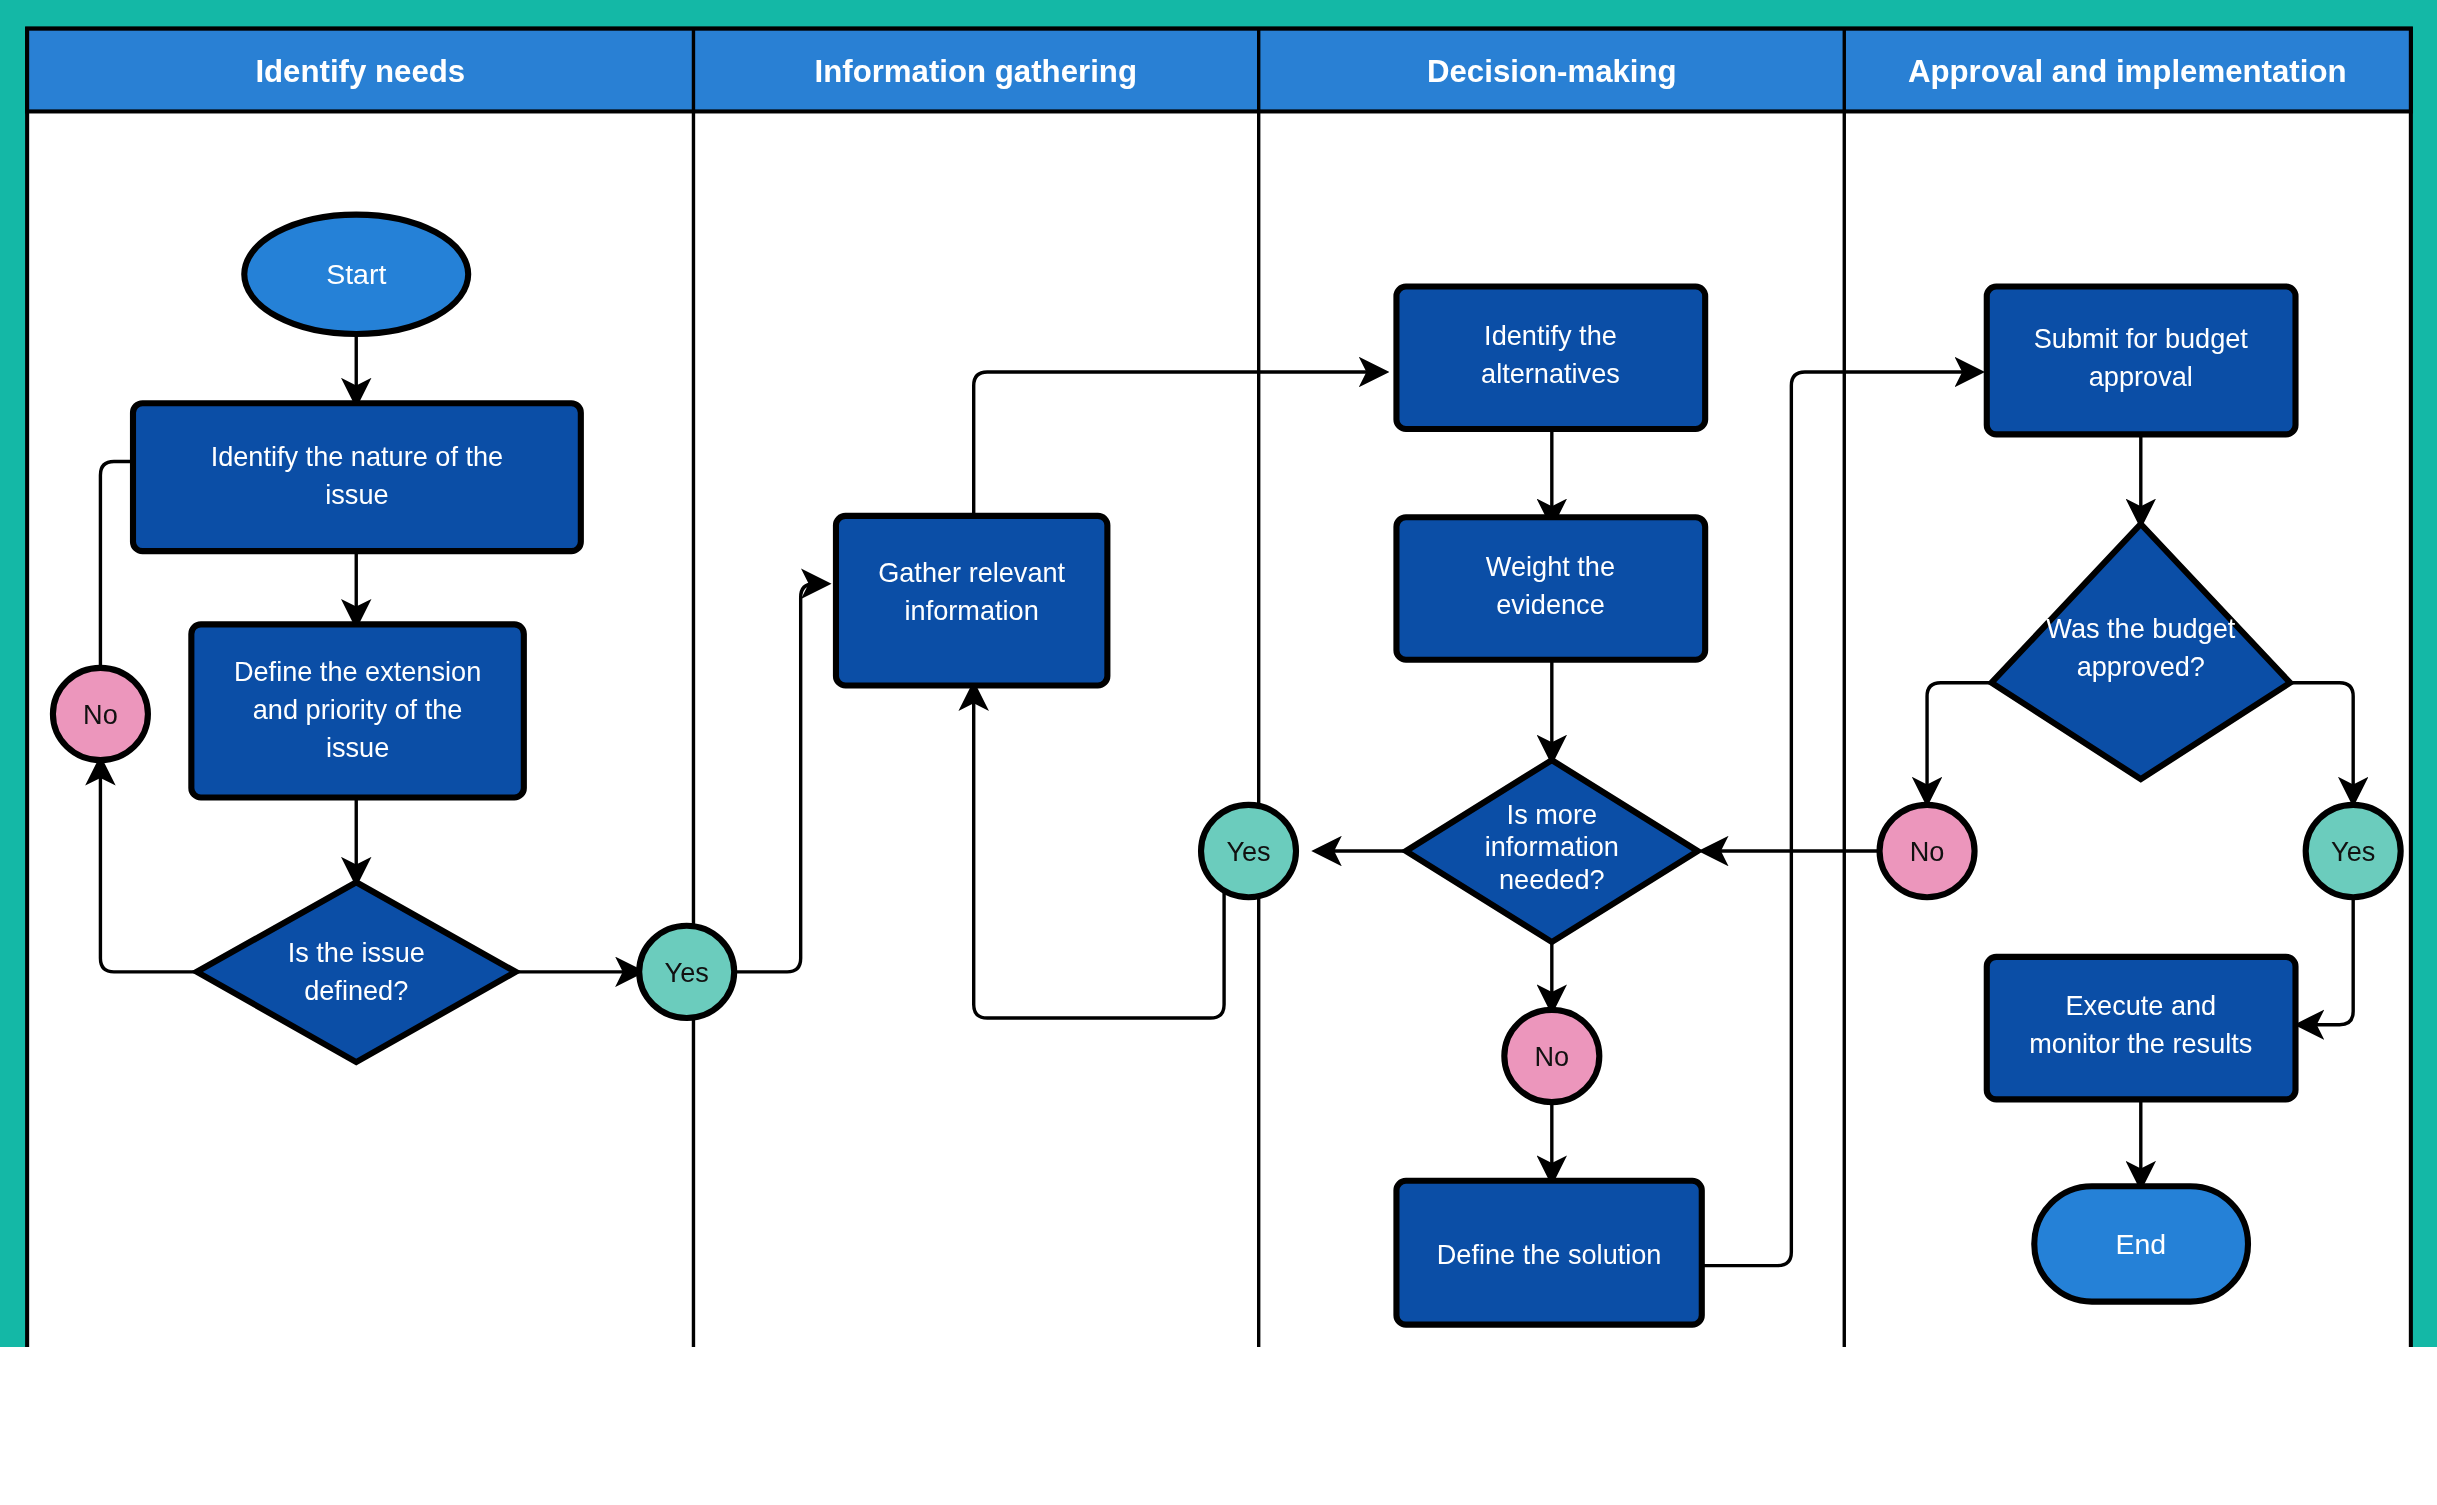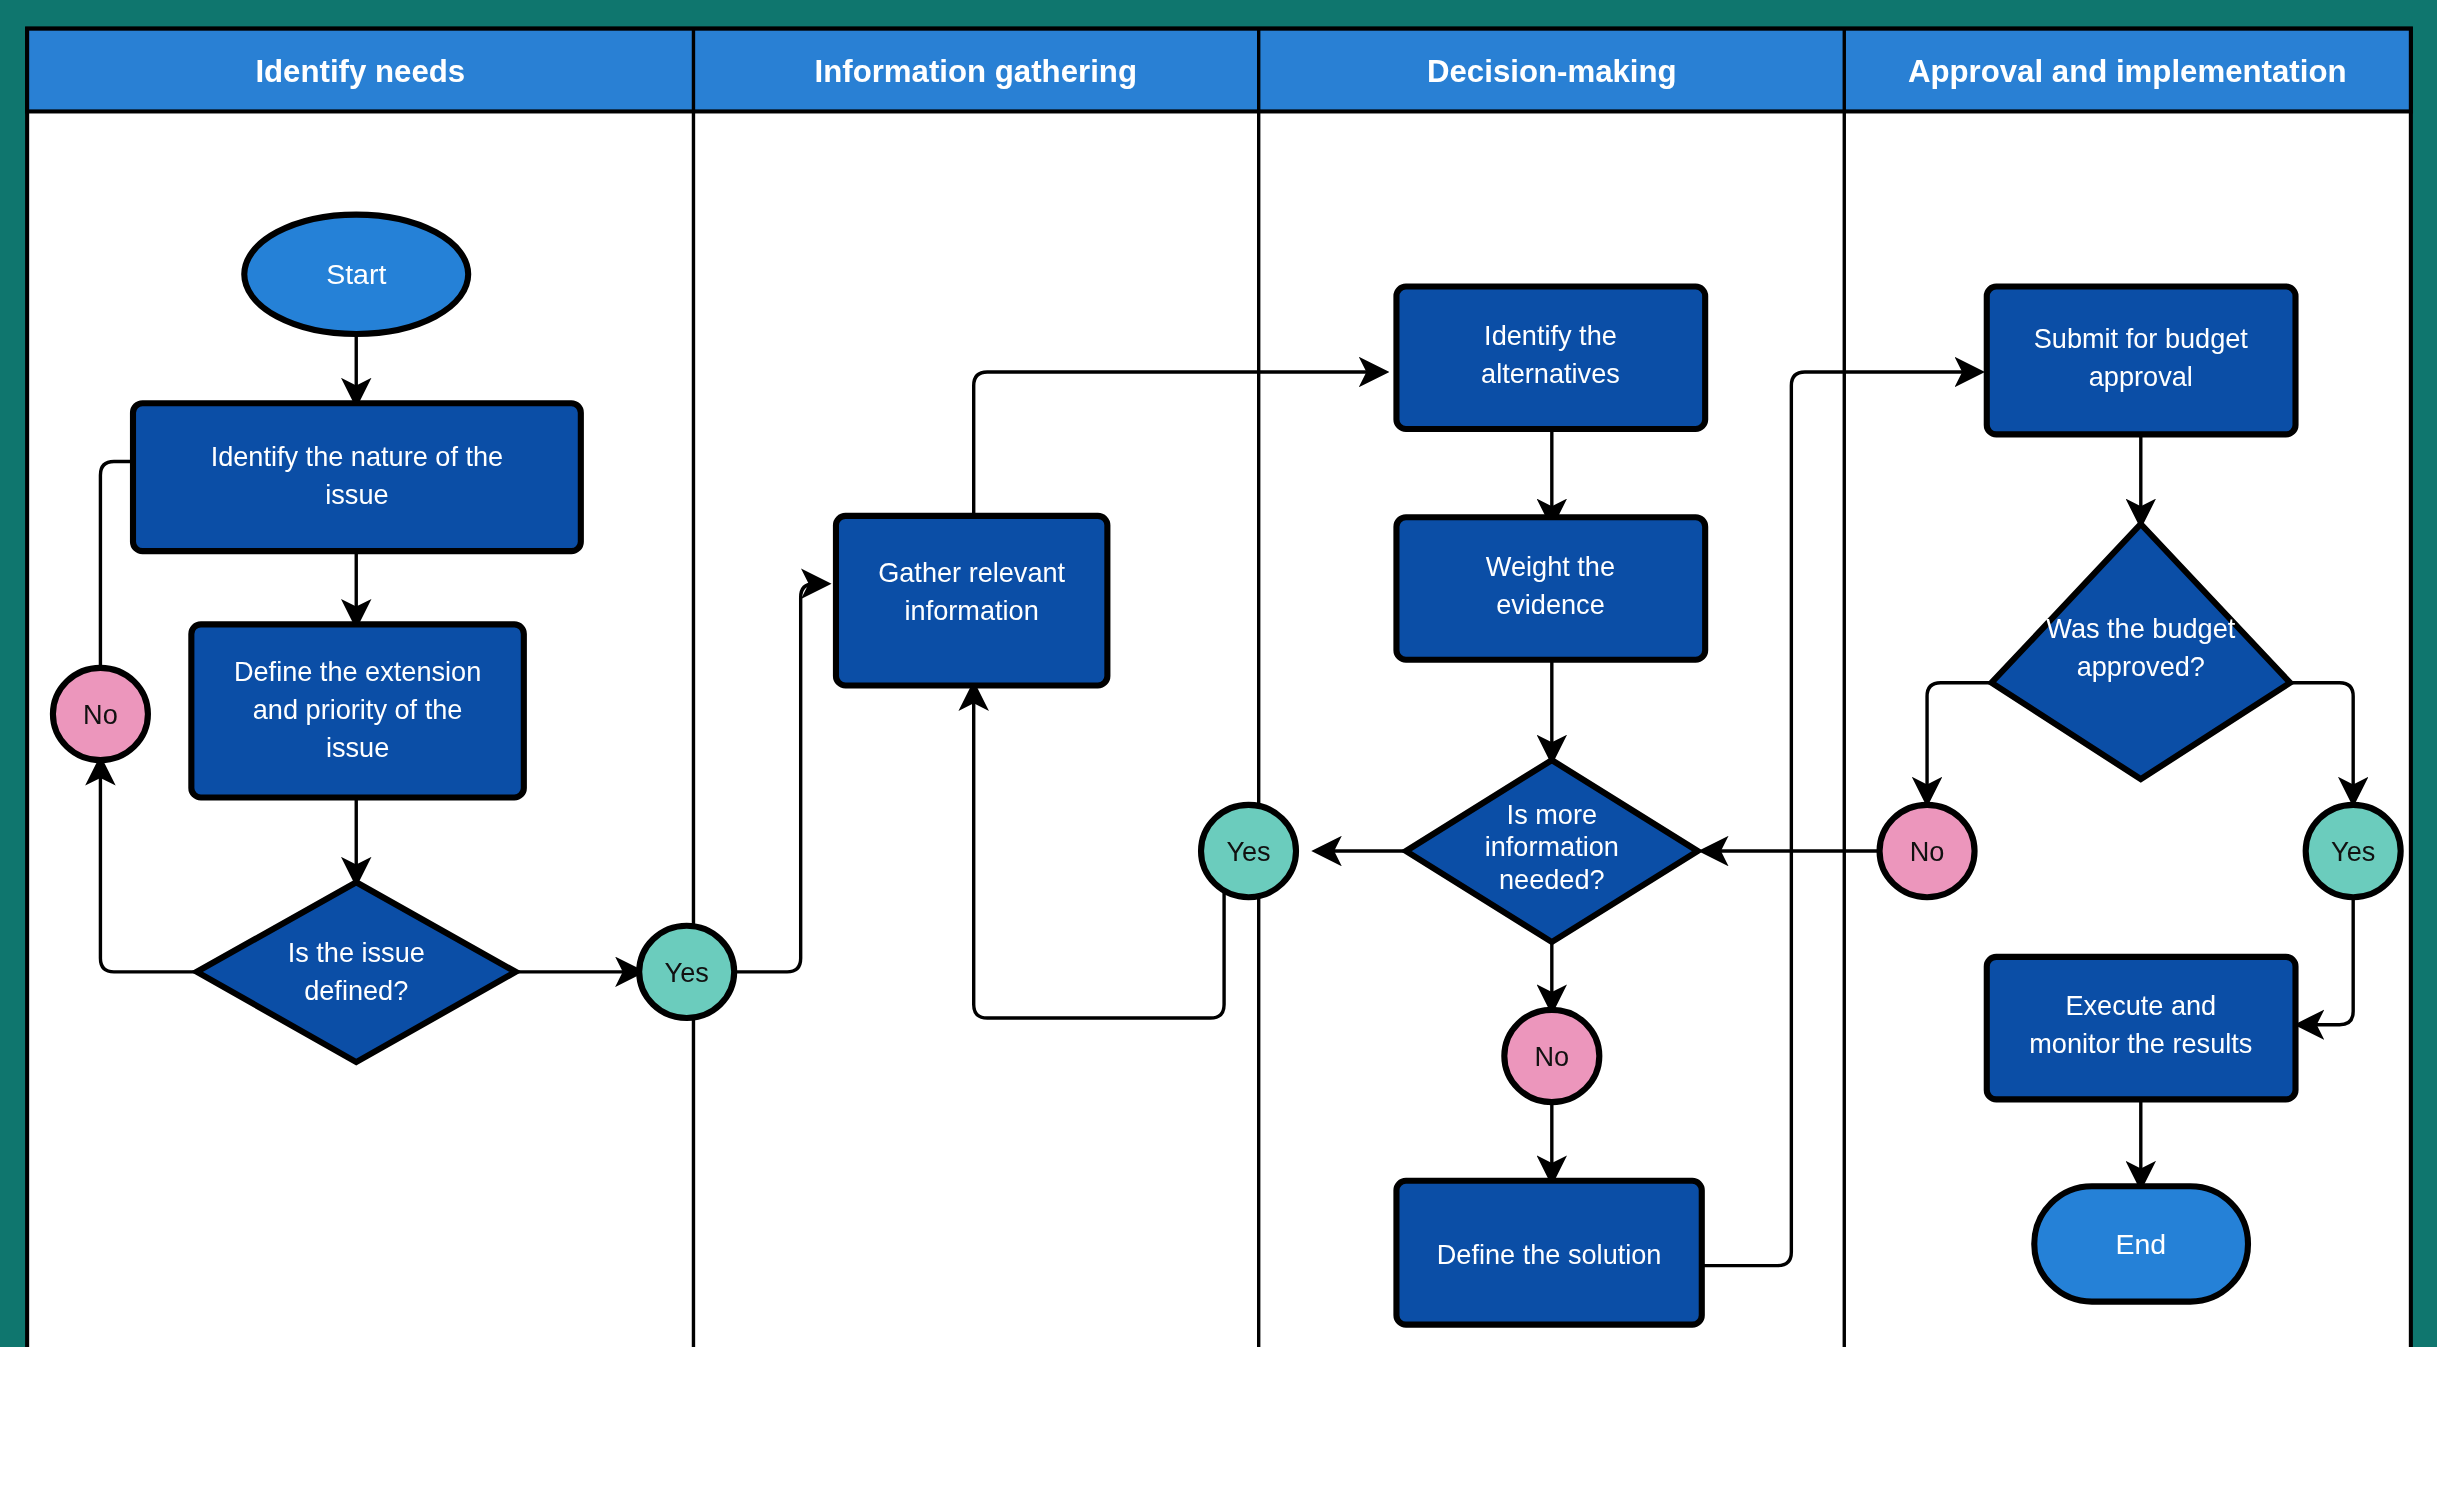--- a/index.html
+++ b/index.html
@@ -1,17 +1,17 @@
 <!DOCTYPE html>
 <html style="font-size:11px"><head>
 <meta charset="utf-8">
 <style>
   html,body{margin:0;padding:0;background:#ffffff;}
   body{font-family:"Liberation Sans",sans-serif;}
-  #stage{position:relative;width:2438px;height:1347px;background:#0f766e;overflow:hidden;}
+  #stage{position:relative;width:2438px;height:1347px;background:#14b8a6;overflow:hidden;}
   svg{display:block;}
   .lane-header-text{font-family:"Liberation Sans",sans-serif;font-weight:bold;font-size:46px;fill:#ffffff;}
   .node-text{font-family:"Liberation Sans",sans-serif;font-size:40px;fill:#ffffff;}
   .node-text-dark{font-family:"Liberation Sans",sans-serif;font-size:40px;fill:#111111;}
   .term-text{font-family:"Liberation Sans",sans-serif;font-size:42px;fill:#ffffff;}
 </style>
 </head>
 <body>
 
 <div id="stage">

